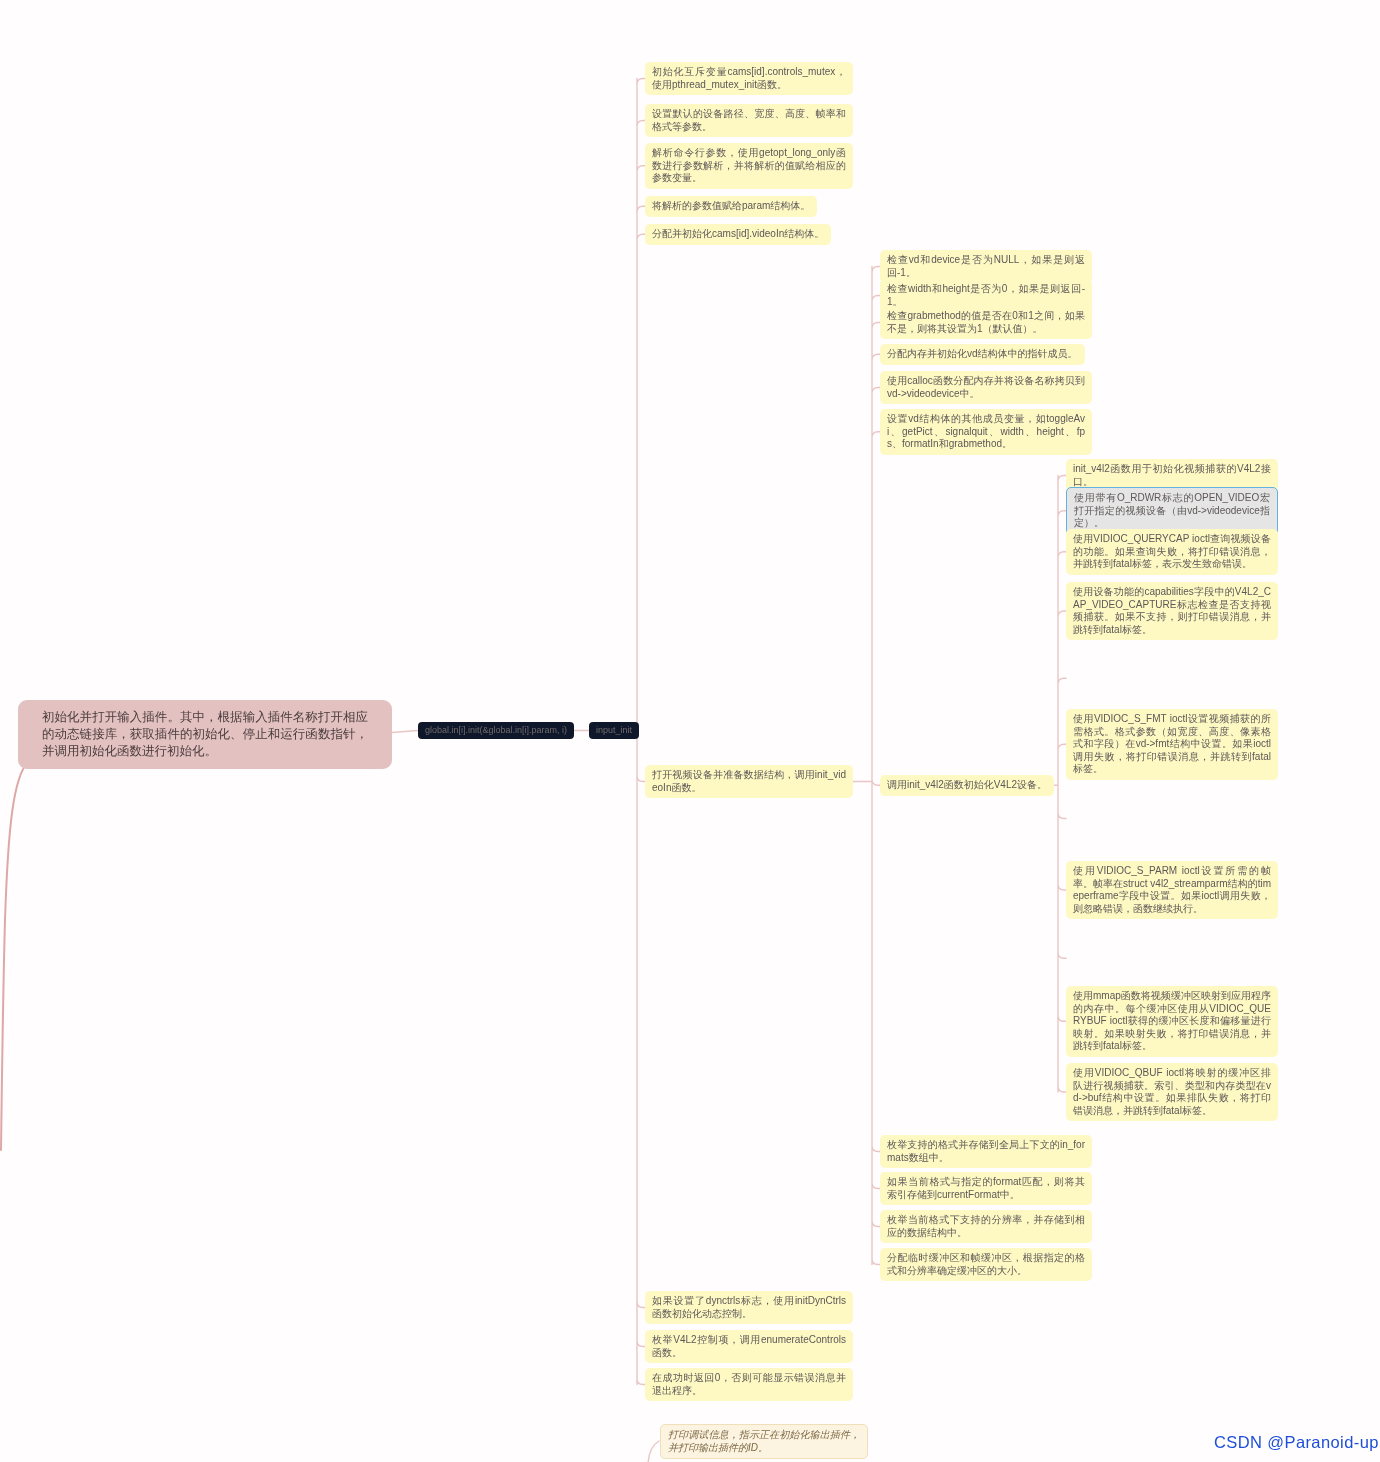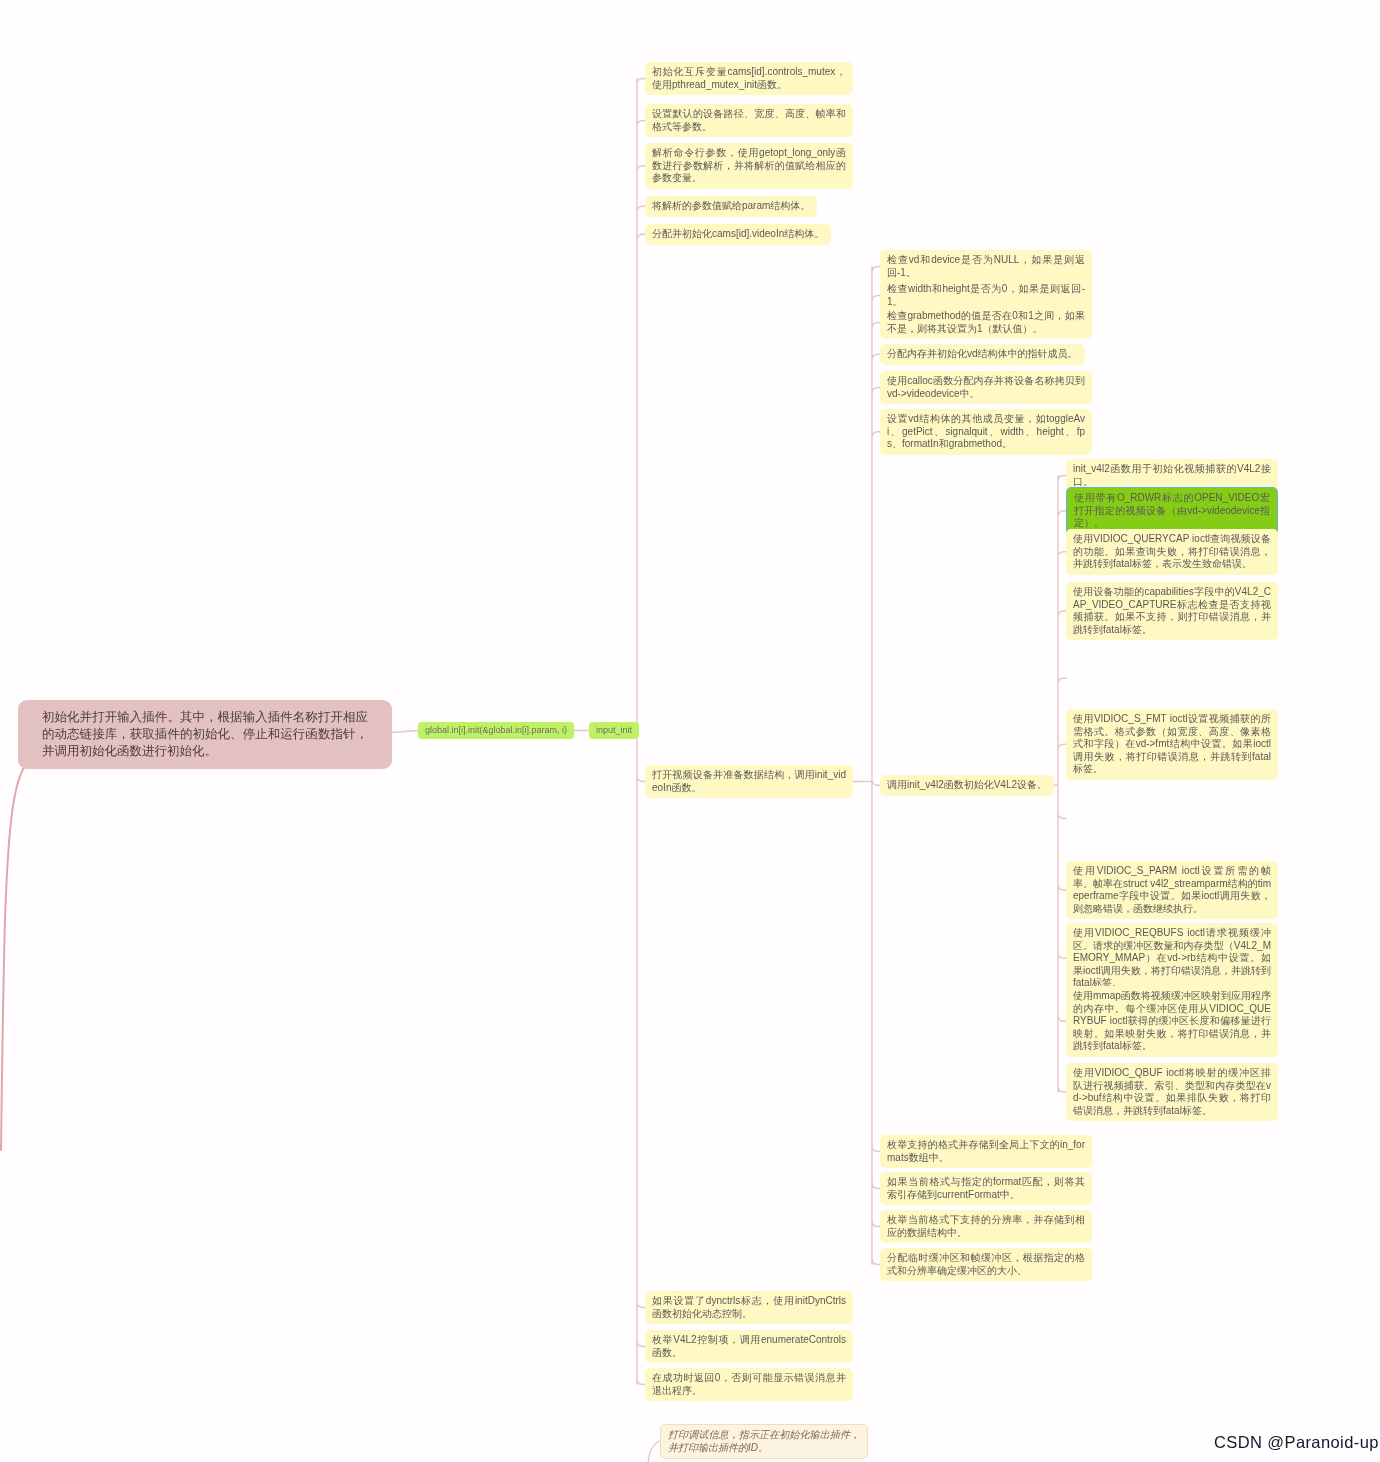--- a/index.html
+++ b/index.html
@@ -29,38 +29,38 @@
     position:absolute;z-index:2;left:18px;top:700px;width:326px;
     box-sizing:content-box;
     background:#e3c1c1;color:#4a3c3c;
     font-size:12.5px;line-height:17px;
     padding:9px 24px;border-radius:9px;
     text-align:justify;
   }
   .chip{
     position:absolute;z-index:2;top:722px;
     font-size:9px;line-height:13px;color:#6f6b6b;
-    background:#bef264;border-radius:4px;
+    background:#0f172a;border-radius:4px;
     padding:2px 7px;white-space:nowrap;
   }
   #chip-call{right:806px;}
   #chip-fn{right:741px;}
   .selected{
-    background:#84cc16;
+    background:#e5e5e5;
     border:1.5px solid #63b1e0;
   }
   .note-yellow{
     left:660px;top:1424px;max-width:208px;
     background:#fcf3e1;border:1px solid #f1dfba;
     color:#7c6843;
     font-style:italic;
   }
   .watermark{
     position:absolute;z-index:2;left:1214px;top:1433px;
-    font-size:16.5px;color:#0f172a;letter-spacing:.4px;
+    font-size:16.5px;color:#1d4ed8;letter-spacing:.4px;
     white-space:nowrap;
   }
 </style>
 </head>
 <body>
 
 <div id="canvas">
 
   <svg id="wires" width="1380" height="1462">
     <path id="wires-dyn" fill="none" stroke="#e9c6c6" stroke-width="1.4" stroke-linecap="round" d="M 366.0 734.5 L 417.9 730.5 M 574.0 730.5 L 589.0 730.5 M 637 78.5 L 637 1384.5 M 637 84.5 Q 637 78.5 643 78.5 L 645.0 78.5 M 637 126.5 Q 637 120.5 643 120.5 L 645.0 120.5 M 637 171.8 Q 637 165.8 643 165.8 L 645.0 165.8 M 637 212.3 Q 637 206.3 643 206.3 L 645.0 206.3 M 637 240.3 Q 637 234.3 643 234.3 L 645.0 234.3 M 637 775.5 Q 637 781.5 643 781.5 L 645.0 781.5 M 637 1301.5 Q 637 1307.5 643 1307.5 L 645.0 1307.5 M 637 1340.5 Q 637 1346.5 643 1346.5 L 645.0 1346.5 M 637 1378.5 Q 637 1384.5 643 1384.5 L 645.0 1384.5 M 853.0 781.5 L 872 781.5 M 872 266.5 L 872 1264.5 M 872 272.5 Q 872 266.5 878 266.5 L 880.0 266.5 M 872 301.5 Q 872 295.5 878 295.5 L 880.0 295.5 M 872 328.5 Q 872 322.5 878 322.5 L 880.0 322.5 M 872 360.3 Q 872 354.3 878 354.3 L 880.0 354.3 M 872 393.5 Q 872 387.5 878 387.5 L 880.0 387.5 M 872 437.8 Q 872 431.8 878 431.8 L 880.0 431.8 M 872 779.3 Q 872 785.3 878 785.3 L 880.0 785.3 M 872 1145.5 Q 872 1151.5 878 1151.5 L 880.0 1151.5 M 872 1182.5 Q 872 1188.5 878 1188.5 L 880.0 1188.5 M 872 1220.5 Q 872 1226.5 878 1226.5 L 880.0 1226.5 M 872 1258.5 Q 872 1264.5 878 1264.5 L 880.0 1264.5 M 1054.0 785.3 L 1058 785.3 M 1058 475.5 L 1058 1092.0 M 1058 481.5 Q 1058 475.5 1064 475.5 L 1066.0 475.5 M 1058 516.8 Q 1058 510.8 1064 510.8 L 1066.0 510.8 M 1058 557.8 Q 1058 551.8 1064 551.8 L 1066.0 551.8 M 1058 617.0 Q 1058 611.0 1064 611.0 L 1066.0 611.0 M 1058 684.3 Q 1058 678.3 1064 678.3 L 1066.0 678.3 M 1058 750.3 Q 1058 744.3 1064 744.3 L 1066.0 744.3 M 1058 812.5 Q 1058 818.5 1064 818.5 L 1066.0 818.5 M 1058 884.0 Q 1058 890.0 1064 890.0 L 1066.0 890.0 M 1058 952.3 Q 1058 958.3 1064 958.3 L 1066.0 958.3 M 1058 1015.3 Q 1058 1021.3 1064 1021.3 L 1066.0 1021.3 M 1058 1086.0 Q 1058 1092.0 1064 1092.0 L 1066.0 1092.0"></path>
@@ -94,21 +94,20 @@
   <div id="l2-8" class="node l2" style="top:1172px">如果当前格式与指定的format匹配，则将其索引存储到currentFormat中。</div>
   <div id="l2-9" class="node l2" style="top:1210px">枚举当前格式下支持的分辨率，并存储到相应的数据结构中。</div>
   <div id="l2-10" class="node l2" style="top:1248px">分配临时缓冲区和帧缓冲区，根据指定的格式和分辨率确定缓冲区的大小。</div>
 
   <div id="l3-0" class="node l3" style="top:459px">init_v4l2函数用于初始化视频捕获的V4L2接口。</div>
   <div id="l3-1" class="node l3 selected" style="top:487px">使用带有O_RDWR标志的OPEN_VIDEO宏打开指定的视频设备（由vd-&gt;videodevice指定）。</div>
   <div id="l3-2" class="node l3" style="top:529px">使用VIDIOC_QUERYCAP ioctl查询视频设备的功能。如果查询失败，将打印错误消息，并跳转到fatal标签，表示发生致命错误。</div>
   <div id="l3-3" class="node l3" style="top:582px">使用设备功能的capabilities字段中的V4L2_CAP_VIDEO_CAPTURE标志检查是否支持视频捕获。如果不支持，则打印错误消息，并跳转到fatal标签。</div>
   <div id="l3-5" class="node l3" style="top:709px">使用VIDIOC_S_FMT ioctl设置视频捕获的所需格式。格式参数（如宽度、高度、像素格式和字段）在vd-&gt;fmt结构中设置。如果ioctl调用失败，将打印错误消息，并跳转到fatal标签。</div>
   <div id="l3-7" class="node l3" style="top:861px">使用VIDIOC_S_PARM ioctl设置所需的帧率。帧率在struct v4l2_streamparm结构的timeperframe字段中设置。如果ioctl调用失败，则忽略错误，函数继续执行。</div>
-  <div id="l3-8" class="node l3" style="top:923px">使用VIDIOC_REQBUFS ioctl请求视频缓冲区。请求的缓冲区数量和内存类型（V4L2_MEMORY_MMAP）在vd-&gt;rb结构中设置。如果ioctl调用失败，将打印错误消息，并跳转到fatal标签。</div>
   <div id="l3-9" class="node l3" style="top:986px">使用mmap函数将视频缓冲区映射到应用程序的内存中。每个缓冲区使用从VIDIOC_QUERYBUF ioctl获得的缓冲区长度和偏移量进行映射。如果映射失败，将打印错误消息，并跳转到fatal标签。</div>
   <div id="l3-10" class="node l3" style="top:1063px">使用VIDIOC_QBUF ioctl将映射的缓冲区排队进行视频捕获。索引、类型和内存类型在vd-&gt;buf结构中设置。如果排队失败，将打印错误消息，并跳转到fatal标签。</div>
 
   <div id="note-output" class="node note-yellow">打印调试信息，指示正在初始化输出插件，并打印输出插件的ID。</div>
 
   <div class="watermark">CSDN @Paranoid-up</div>
 
 </div>
 
 </body></html>

